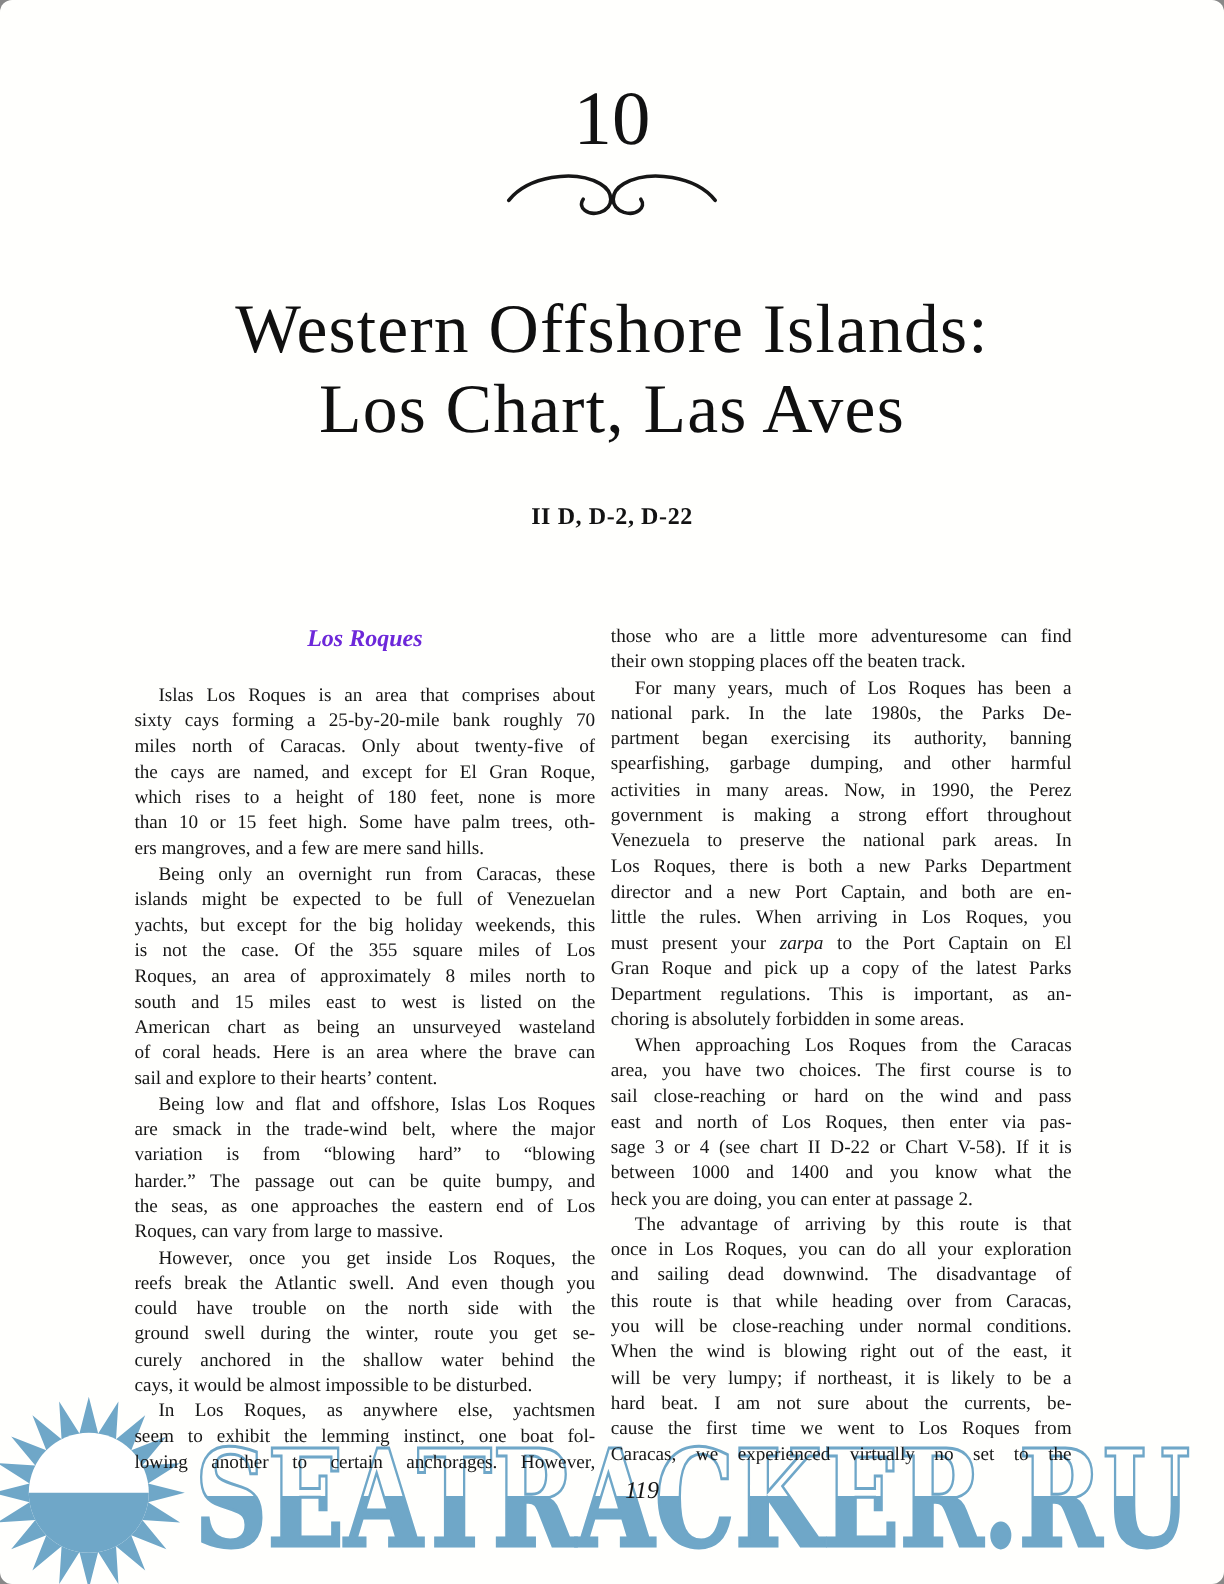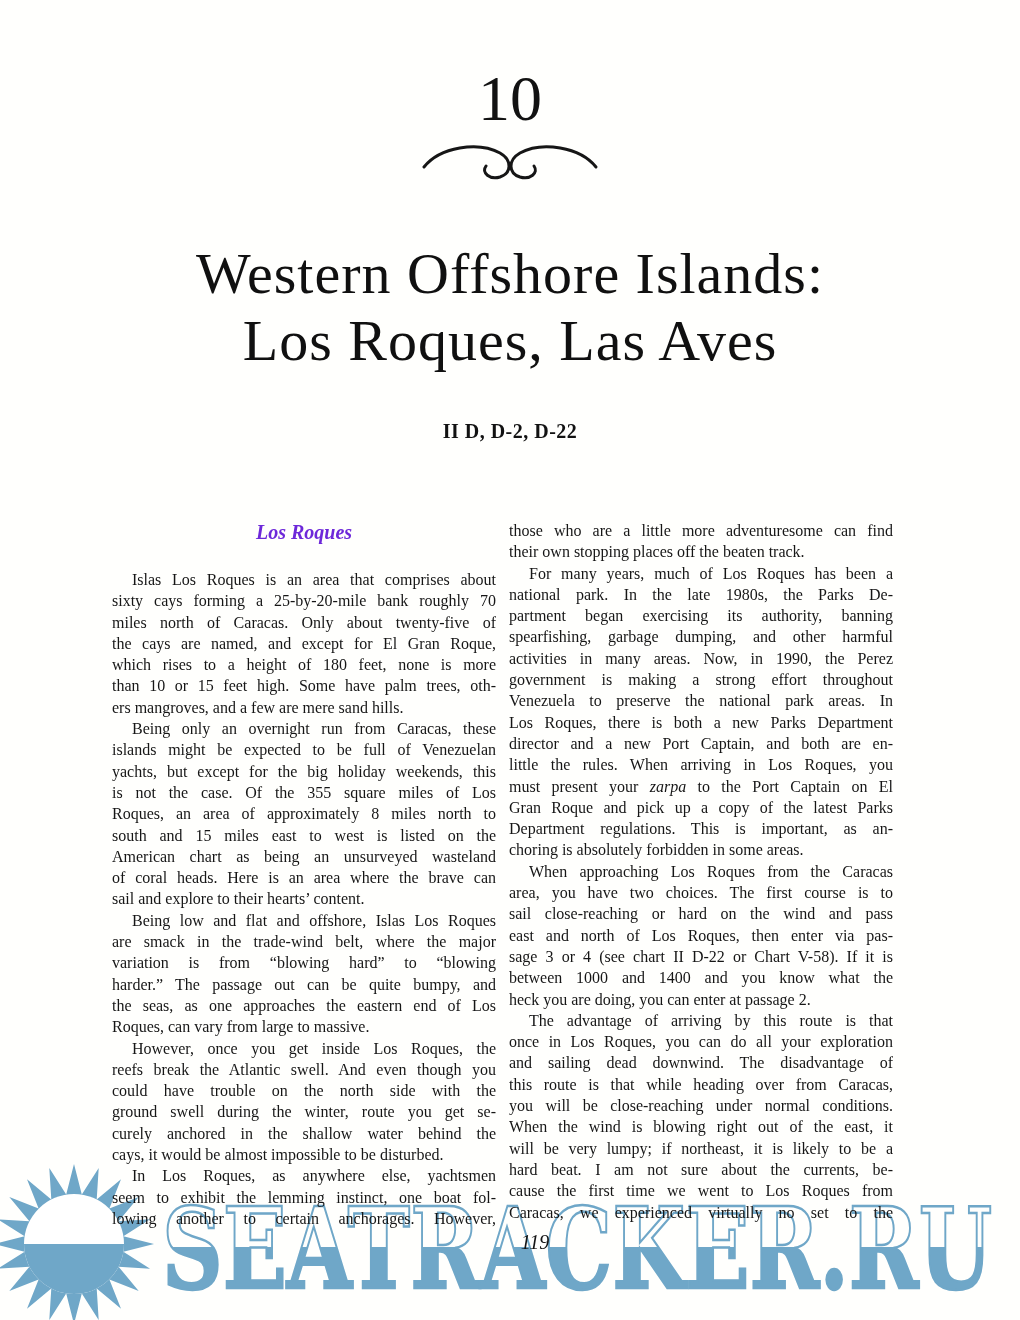--- a/index.html
+++ b/index.html
@@ -4,20 +4,21 @@
 <style>
   html,body{margin:0;padding:0;background:#888;}
   .page{
     position:relative;
     width:1020px;height:1320px;
     margin:0 auto;
     background:#fffffd;
     overflow:hidden;
     font-family:"Liberation Serif", serif;
     color:#161616;
+    border-radius:10px;
   }
   .chapter-num{
     position:absolute;top:64px;left:0;width:1020px;
     text-align:center;
     font-size:64px;line-height:70px;
     font-family:"Liberation Serif", serif;
     color:#121212;
   }
   .flourish{
     position:absolute;top:140px;left:420px;
@@ -79,21 +80,21 @@
 
 <div class="page">
 
   <div class="chapter-num">10</div>
 
   <svg class="flourish" width="180" height="50" viewBox="0 0 180 50">
     <path d="M4,27 C20,7 58,1 80,13 C92,20 92,33 80,37 C70,40 61,33 66,26" fill="none" stroke="#161616" stroke-width="3" stroke-linecap="round"></path>
     <path d="M4,27 C20,7 58,1 80,13 C92,20 92,33 80,37 C70,40 61,33 66,26" fill="none" stroke="#161616" stroke-width="3" stroke-linecap="round" transform="translate(180,0) scale(-1,1)"></path>
   </svg>
 
-  <h1 class="title"><span>Western Offshore Islands:</span><br><span>Los Roques, Las Aves</span></h1>
+  <h1 class="title"><span>Western Offshore Islands:</span><br><span>Los Chart, Las Aves</span></h1>
 
   <div class="chart-refs">II D, D-2, D-22</div>
 
   <svg class="watermark" width="1020" height="180" viewBox="0 0 1020 180">
     <defs>
       <linearGradient id="wmfill" gradientUnits="userSpaceOnUse" x1="0" y1="66" x2="0" y2="148">
         <stop offset="0.5" stop-color="#6FA7C8" stop-opacity="0"></stop>
         <stop offset="0.5" stop-color="#6FA7C8" stop-opacity="1"></stop>
       </linearGradient>
     </defs>

